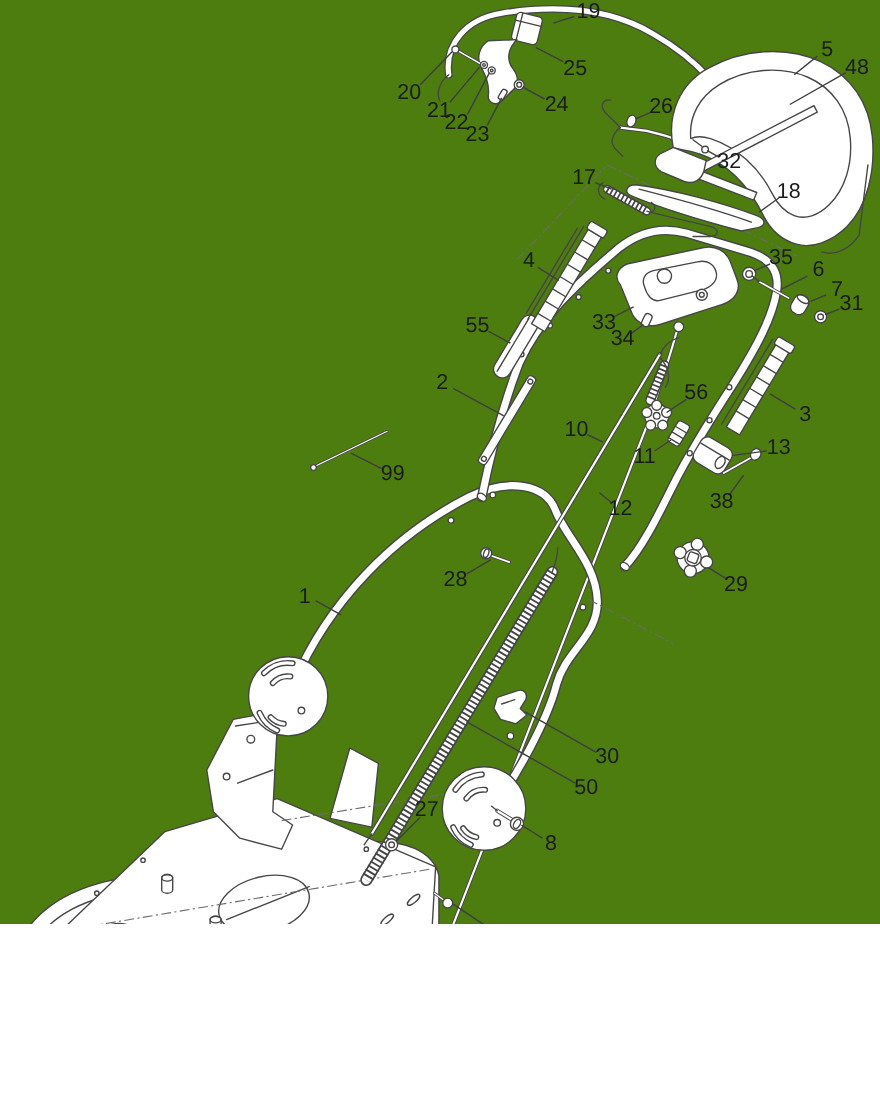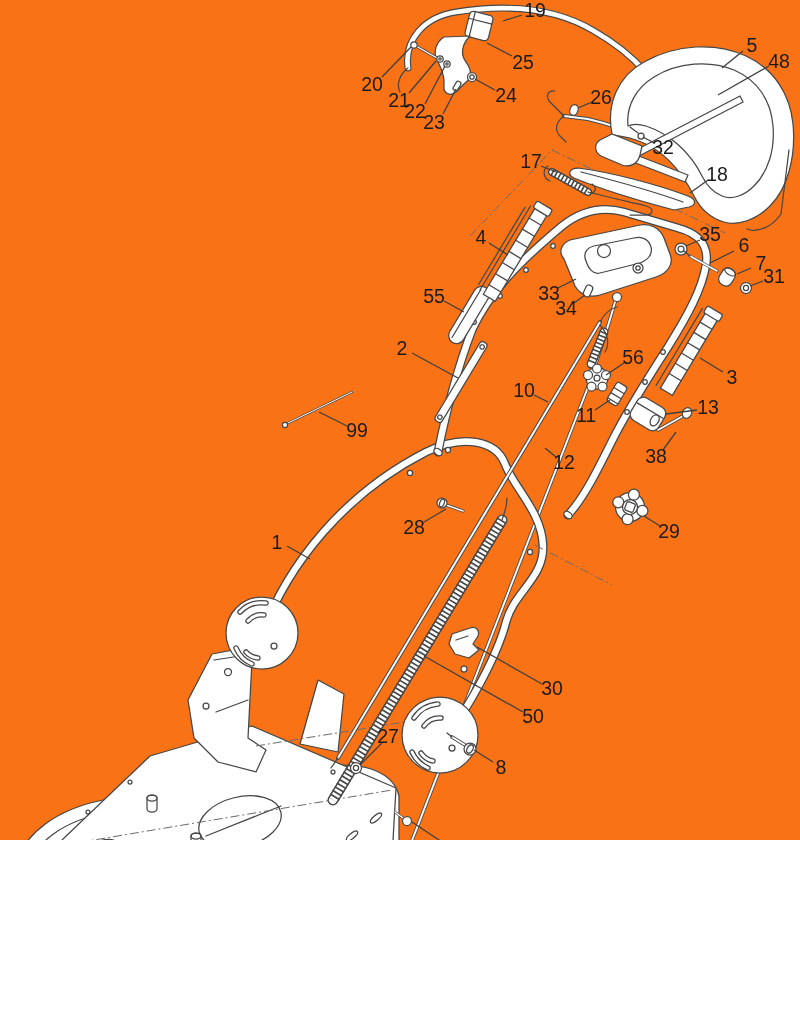--- a/index.html
+++ b/index.html
@@ -1,16 +1,16 @@
 <!DOCTYPE html>
 <html><head>
 <meta charset="utf-8">
 <style>
   html,body{margin:0;padding:0;background:#ffffff;}
-  .stage{position:relative;width:800px;height:840px;background:#f97316;overflow:hidden;}
+  .stage{position:relative;width:800px;height:840px;background:#4d7c0f;overflow:hidden;}
   svg{position:absolute;left:0;top:0;}
   .ln{fill:none;stroke:#464646;stroke-width:1.25;stroke-linecap:round;stroke-linejoin:round;}
   .fw{fill:#ffffff;stroke:#464646;stroke-width:1.25;stroke-linejoin:round;}
   .ph{fill:none;stroke:#6b6b6b;stroke-width:1;stroke-dasharray:9 3 2 3;}
   .to{fill:none;stroke:#464646;stroke-linecap:round;}
   .ti{fill:none;stroke:#ffffff;stroke-linecap:round;}
   .band{fill:none;stroke:#464646;stroke-linecap:butt;}
   .leader{stroke:#3f3f3f;stroke-width:1.3;}
   .callout-text{font-family:"Liberation Sans",sans-serif;font-size:19.5px;font-weight:400;
     fill:#1b1b1b;text-anchor:middle;dominant-baseline:central;}

